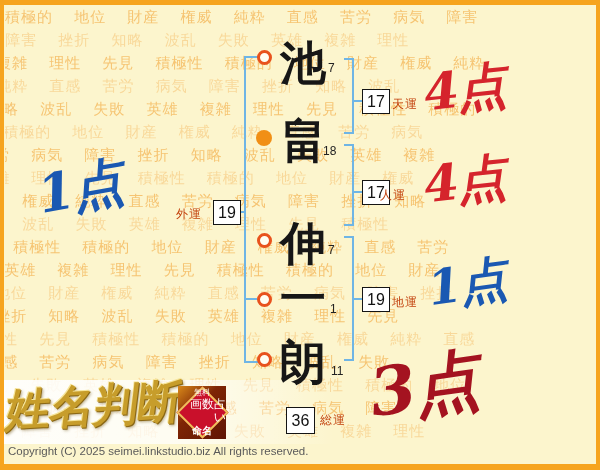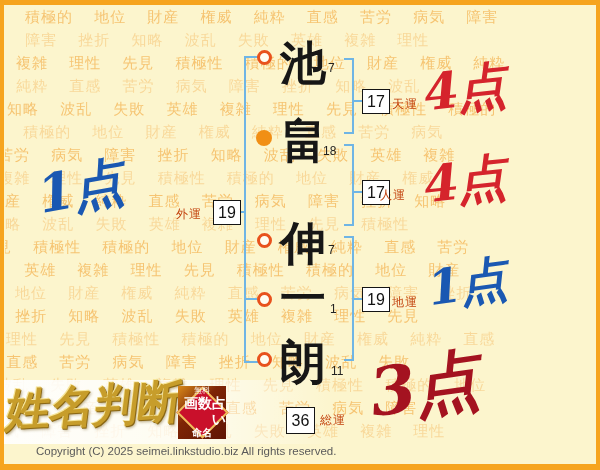--- a/index.html
+++ b/index.html
@@ -2,21 +2,21 @@
 <html><head>
 <meta charset="utf-8">
 <style>
   html,body{margin:0;padding:0;background:#fff;}
   .canvas{
     position:relative;width:600px;height:470px;overflow:hidden;
     background:#FCF5CD;
     font-family:"Liberation Sans","DejaVu Sans",sans-serif;
   }
   
-  .bg{position:absolute;inset:5px;overflow:hidden;z-index:1;padding-left:20px;}
+  .bg{position:absolute;inset:5px;overflow:hidden;z-index:1;}
   .bg-row{white-space:nowrap;line-height:23px;font-size:15px;letter-spacing:1px;opacity:.85;}
   
   .logo-band{position:absolute;left:4px;top:380px;width:330px;height:64px;z-index:2;
     background:linear-gradient(90deg,rgba(255,255,255,.92) 0%,rgba(255,255,255,.72) 55%,rgba(255,255,255,0) 100%);}
   
   .bl{position:absolute;background:#6FB5E5;z-index:3;}
   
   .kanji{position:absolute;left:278px;width:50px;height:48px;line-height:48px;font-size:46px;
     font-weight:600;color:#161616;z-index:4;text-align:center;}
   .stroke{position:absolute;font-size:12px;color:#222;z-index:4;}
@@ -34,23 +34,23 @@
   .logo{position:absolute;left:6px;top:383px;z-index:7;font-size:45px;font-weight:800;line-height:1;
     color:#C79D2B;transform:rotate(-3deg) skewX(-10deg);letter-spacing:-1px;
     text-shadow:-1px -1px 0 #F6E59A,1px 1px 0 #8A6714,2px 2px 3px rgba(100,70,0,.45);}
   .badge{position:absolute;left:178px;top:386px;width:48px;height:53px;z-index:7;
     background:linear-gradient(135deg,#D98A1A 0%,#7E2505 40%,#5F1404 100%);}
   .badge-diamond{position:absolute;left:50%;top:50%;width:37px;height:37px;margin:-18.5px 0 0 -18.5px;
     transform:rotate(45deg);background:#C9102B;border:2px solid #EDBF5A;box-sizing:border-box;}
   .badge-text{position:absolute;inset:0;z-index:2;display:flex;flex-direction:column;
     align-items:center;justify-content:center;color:#fff;line-height:1.15;text-align:right;}
   .badge-l1{font-size:8px;}
-  .badge-l2{font-size:14px;font-weight:700;}
+  .badge-l2{font-size:12px;font-weight:400;}
   .badge-l3{font-size:10px;font-weight:700;}
-  .copyright{position:absolute;left:8px;top:445px;z-index:7;font-size:11.5px;color:#5A5A5A;margin-left:28px;}
+  .copyright{position:absolute;left:8px;top:445px;z-index:7;font-size:11.5px;color:#5A5A5A;}
   
   .frame{position:absolute;inset:0;border-style:solid;border-color:#F6A41E;
     border-width:5px 4px 6px 4px;z-index:30;pointer-events:none;}
 </style>
 </head>
 <body>
 
 <div class="canvas">
 
   <div id="bg" class="bg">

